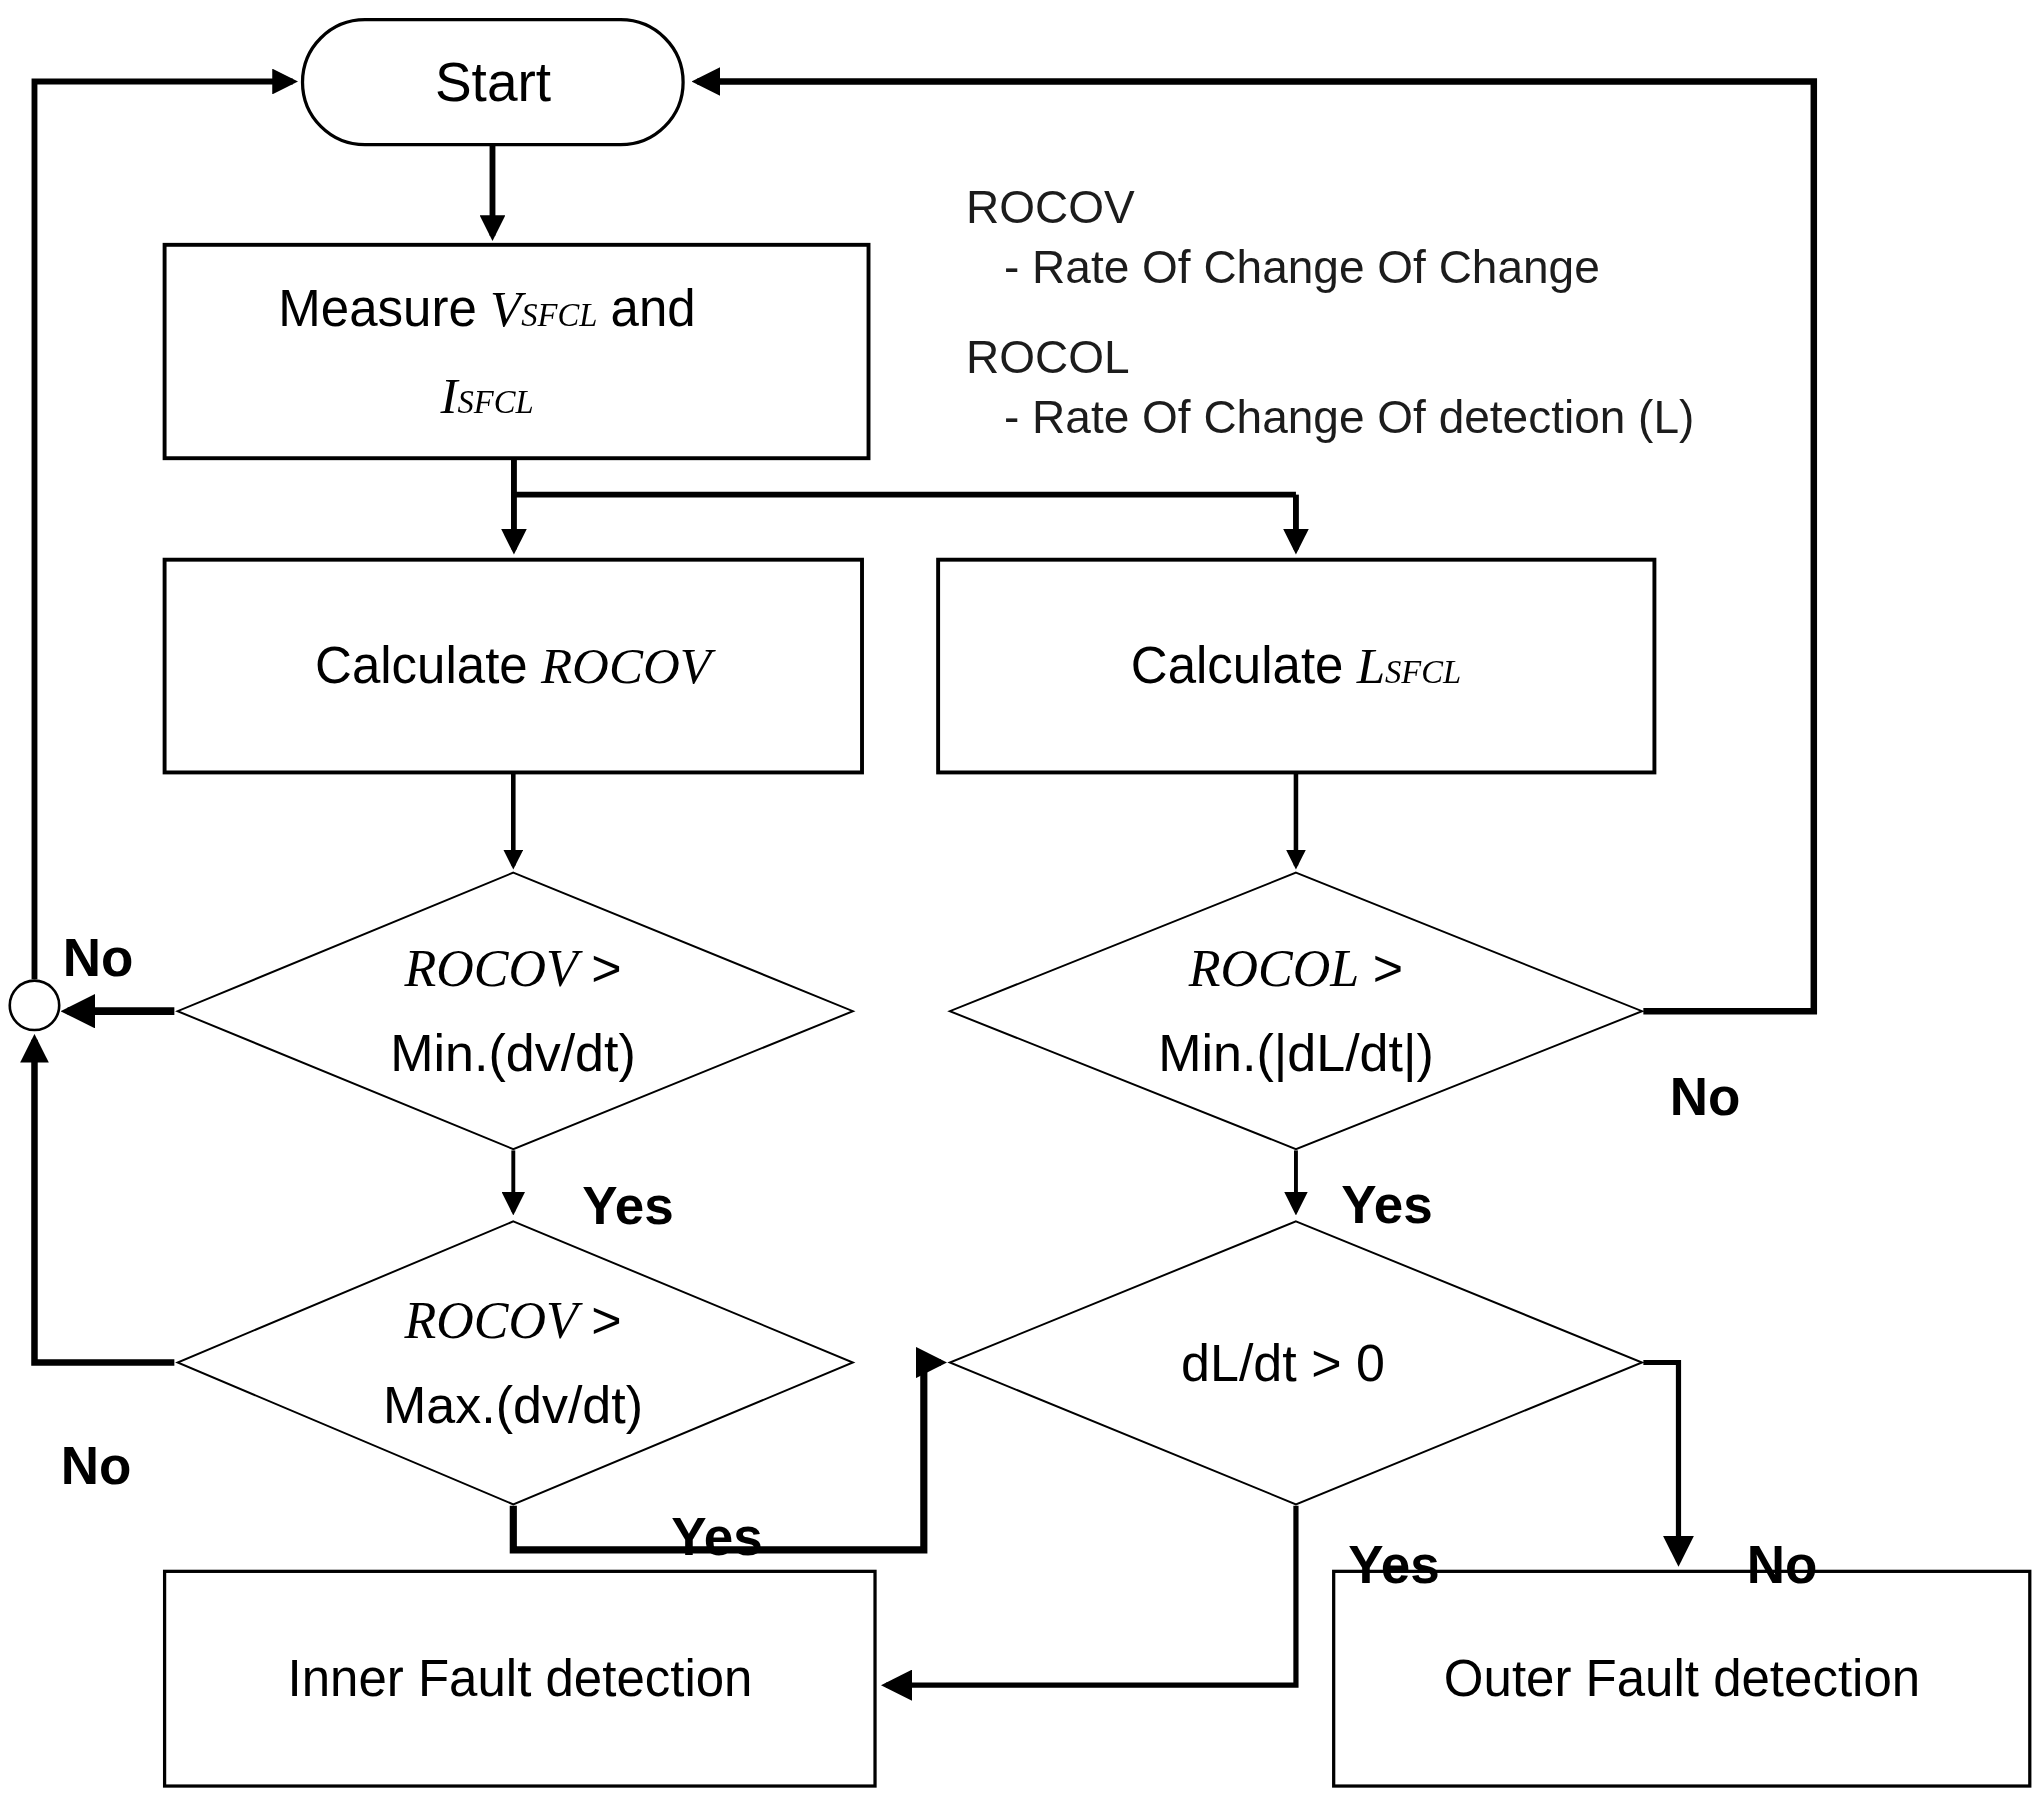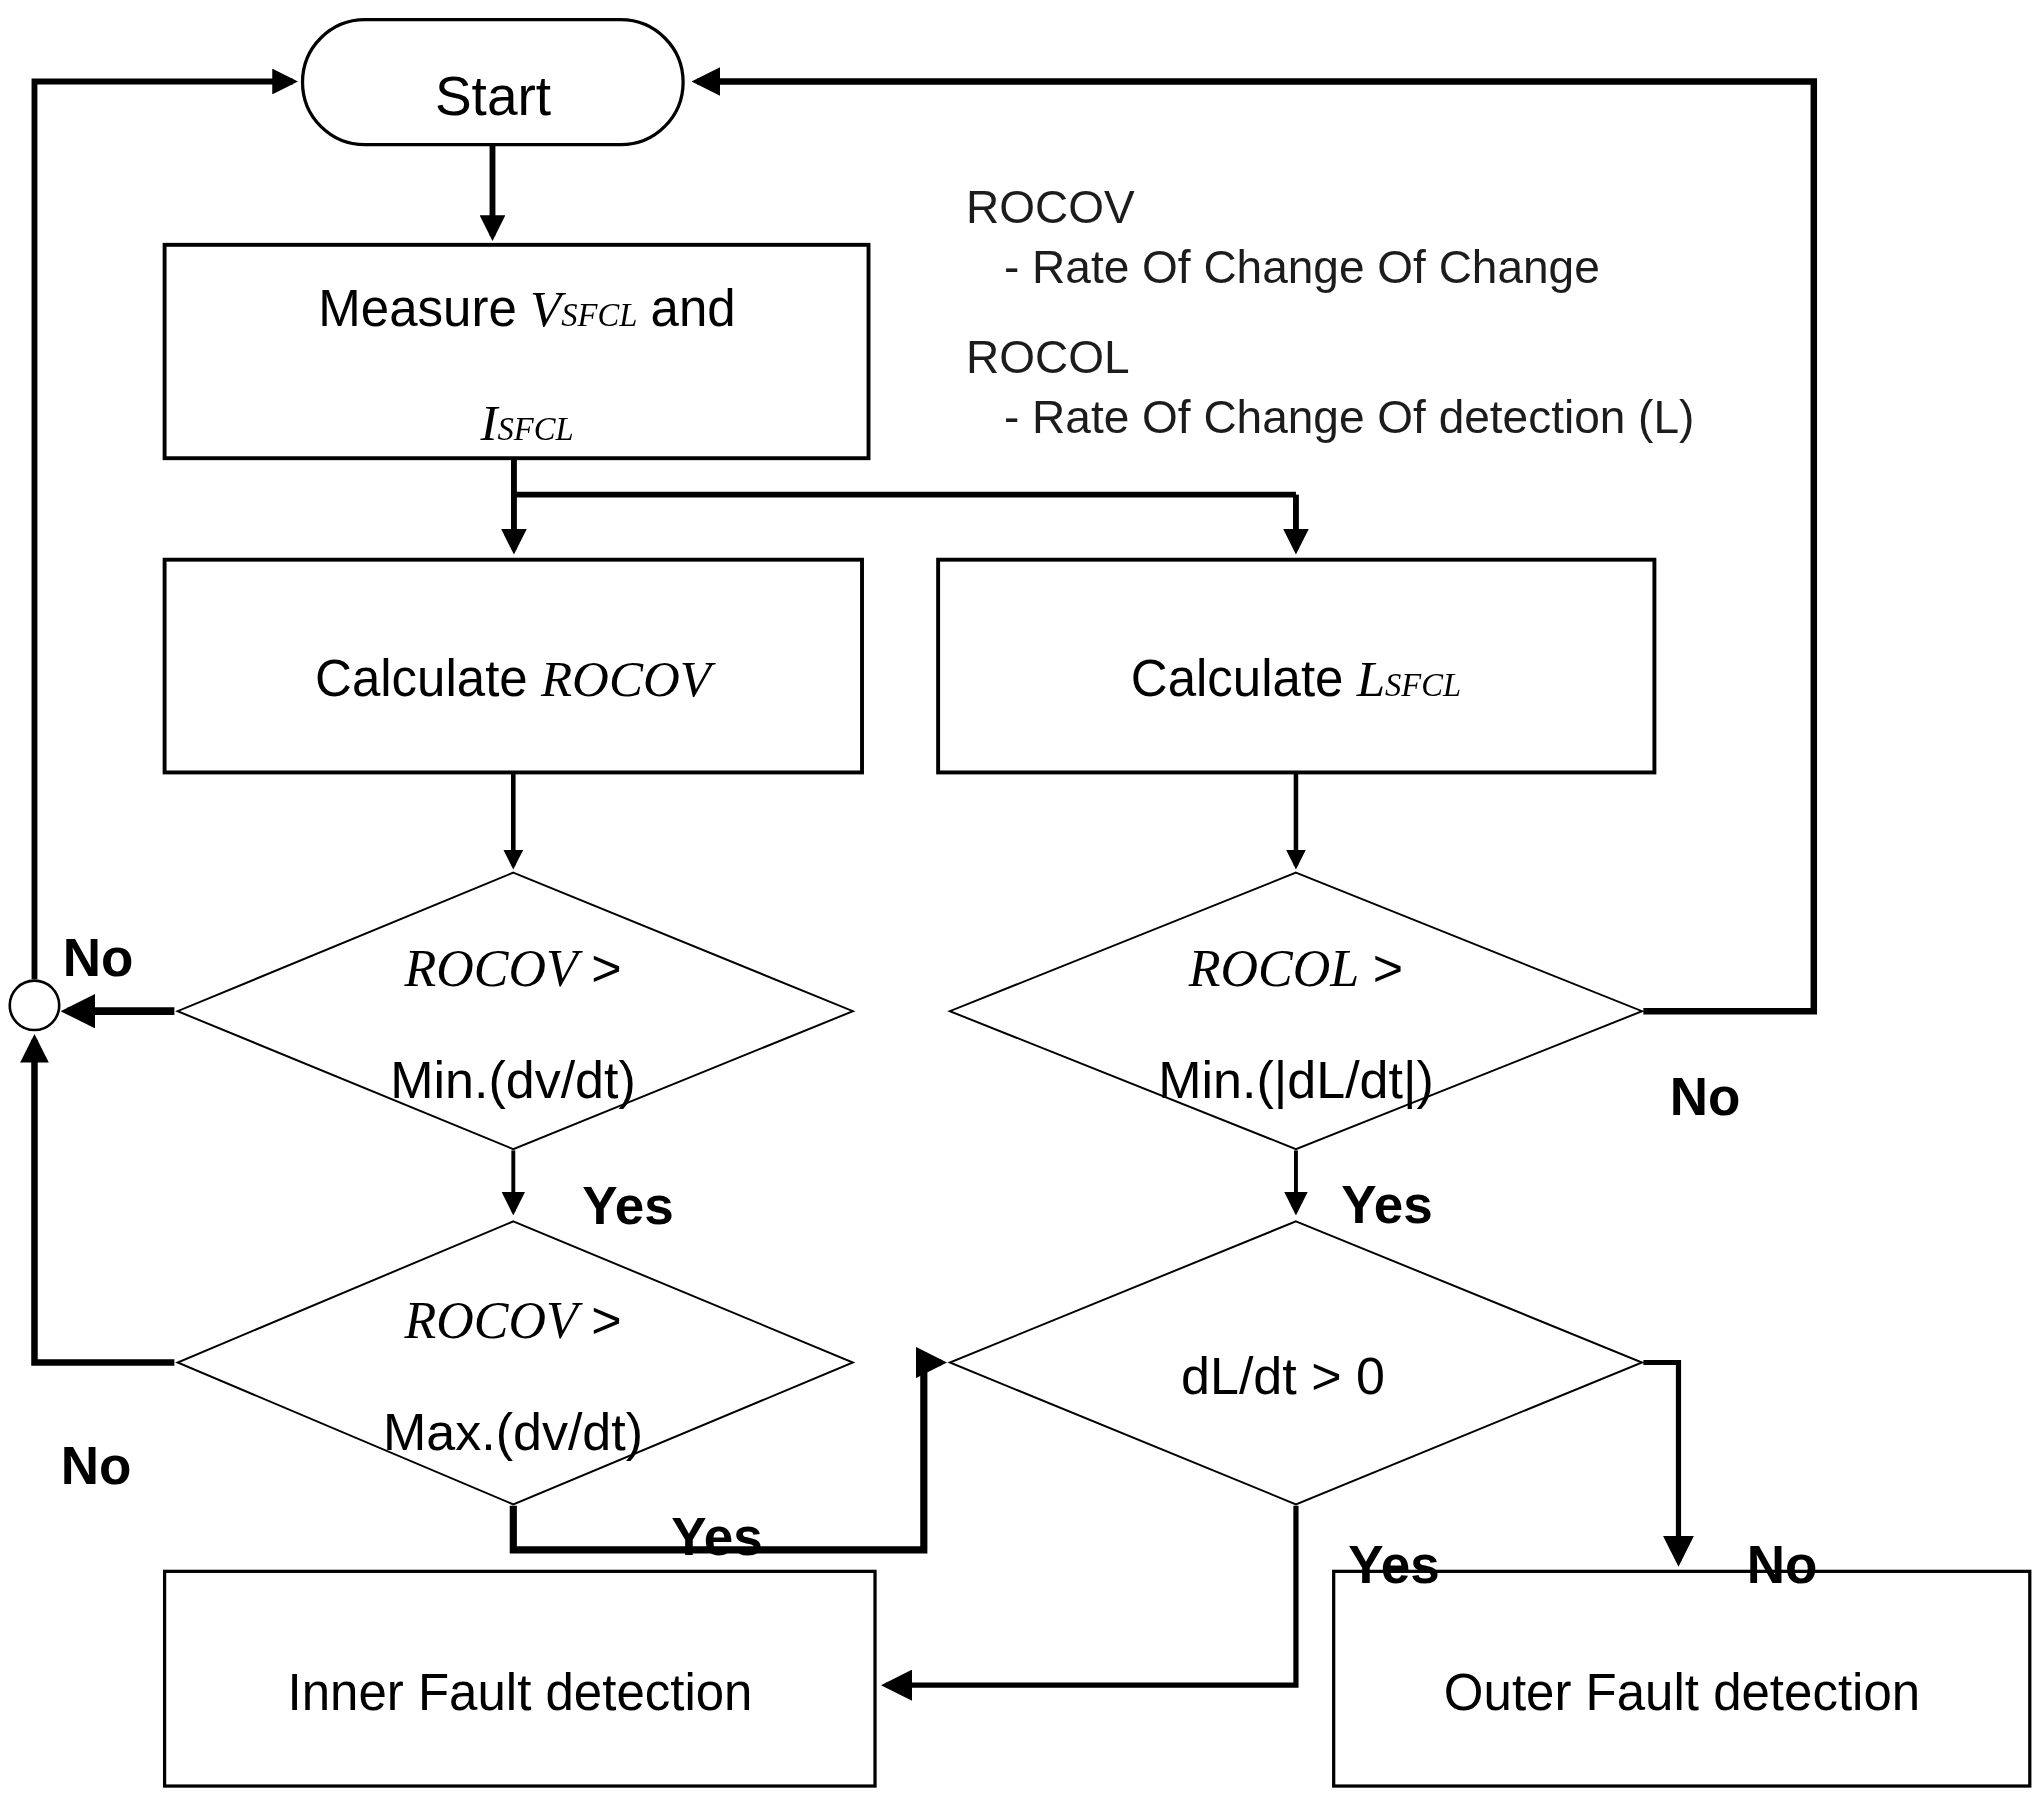--- a/index.html
+++ b/index.html
@@ -21,21 +21,21 @@
     position: absolute;
     transform: translate(-50%, -50%);
     text-align: center;
     white-space: nowrap;
     display: flex;
     flex-direction: column;
     align-items: center;
     font-size: 51px;
     line-height: 1.05;
   }
-  .lbl .row { display: flex; align-items: baseline; margin-top: 27px; }
+  .lbl .row { display: flex; align-items: baseline; }
   .start-lbl { font-size: 55px; }
   .diamond-lbl { font-size: 52px; row-gap: 29px; }
   .measure-lbl { row-gap: 33px; }
   .mvar {
     font-family: "Liberation Serif", serif;
     font-style: italic;
     font-weight: normal;
   }
   .msub {
     font-family: "Liberation Serif", serif;
@@ -107,21 +107,21 @@
     <polygon class="shape" points="1992,1341 2524,1554 1992,1766 1460,1554" stroke-width="3"></polygon>
     <polygon class="shape" points="789,1877 1311,2094 789,2312 273,2094" stroke-width="3"></polygon>
     <polygon class="shape" points="1992,1877 2524,2094 1992,2312 1460,2094" stroke-width="3"></polygon>
     <circle class="shape" cx="53" cy="1545" r="38" stroke-width="4"></circle>
   </svg>
 
   <div class="lbl start-lbl" style="left:493px; top:83px;">
     <span class="row">Start</span>
   </div>
 
-  <div class="lbl measure-lbl" style="left:527px; top:353px;">
+  <div class="lbl measure-lbl" style="left:487px; top:353px;">
     <span class="row">
       <span>Measure</span>
       <span class="mvar sp-l">V</span>
         <sub class="msub">SFCL</sub>
       <span class="sp-l">and</span>
     </span>
     <span class="row">
       <span class="mvar">I</span>
         <sub class="msub">SFCL</sub>
     </span>

